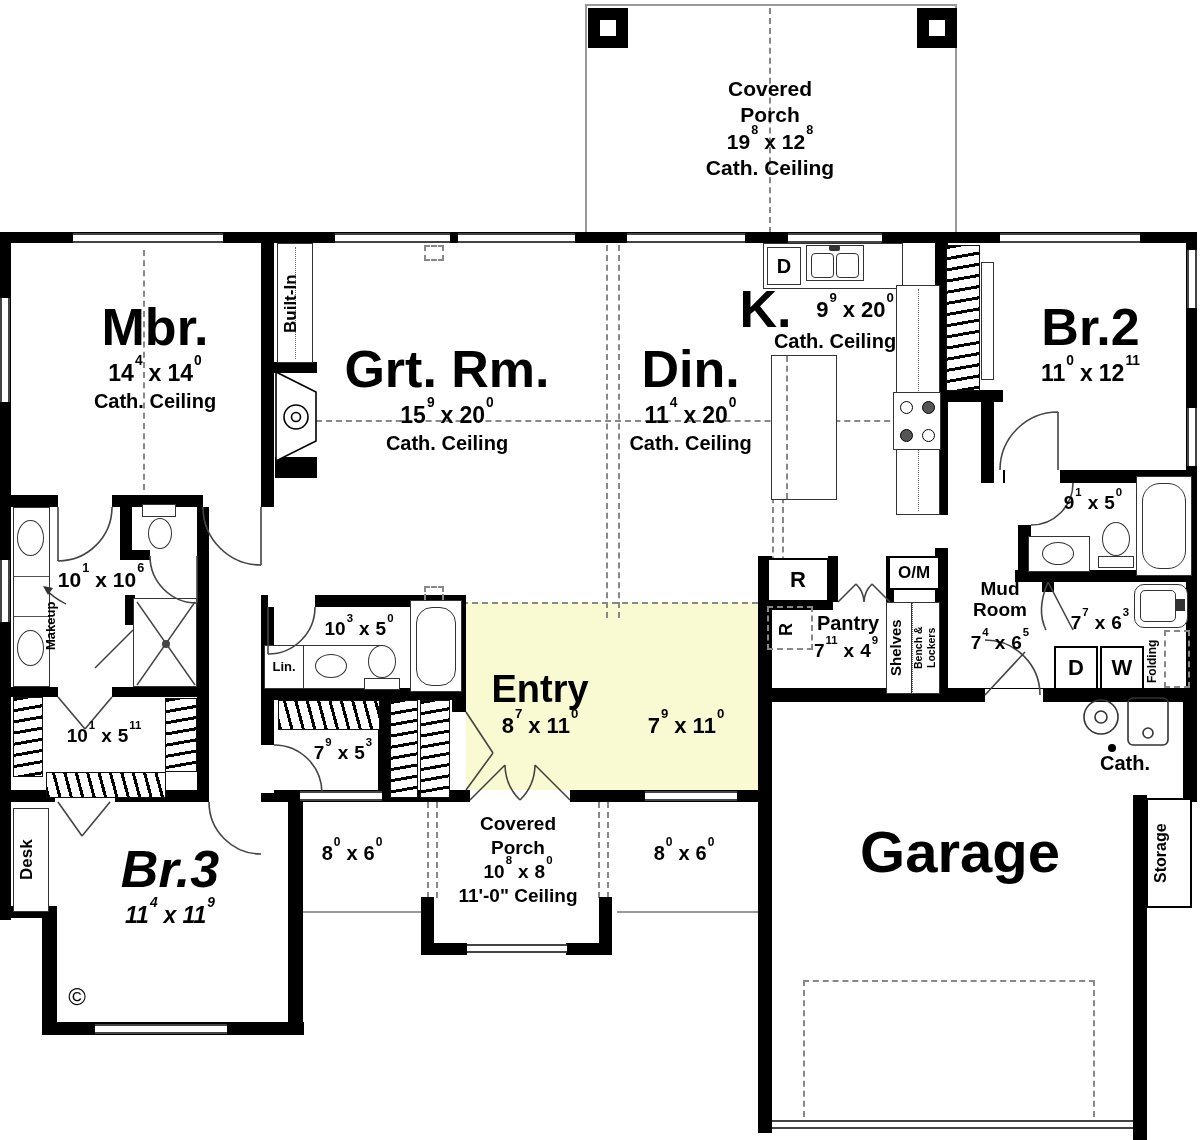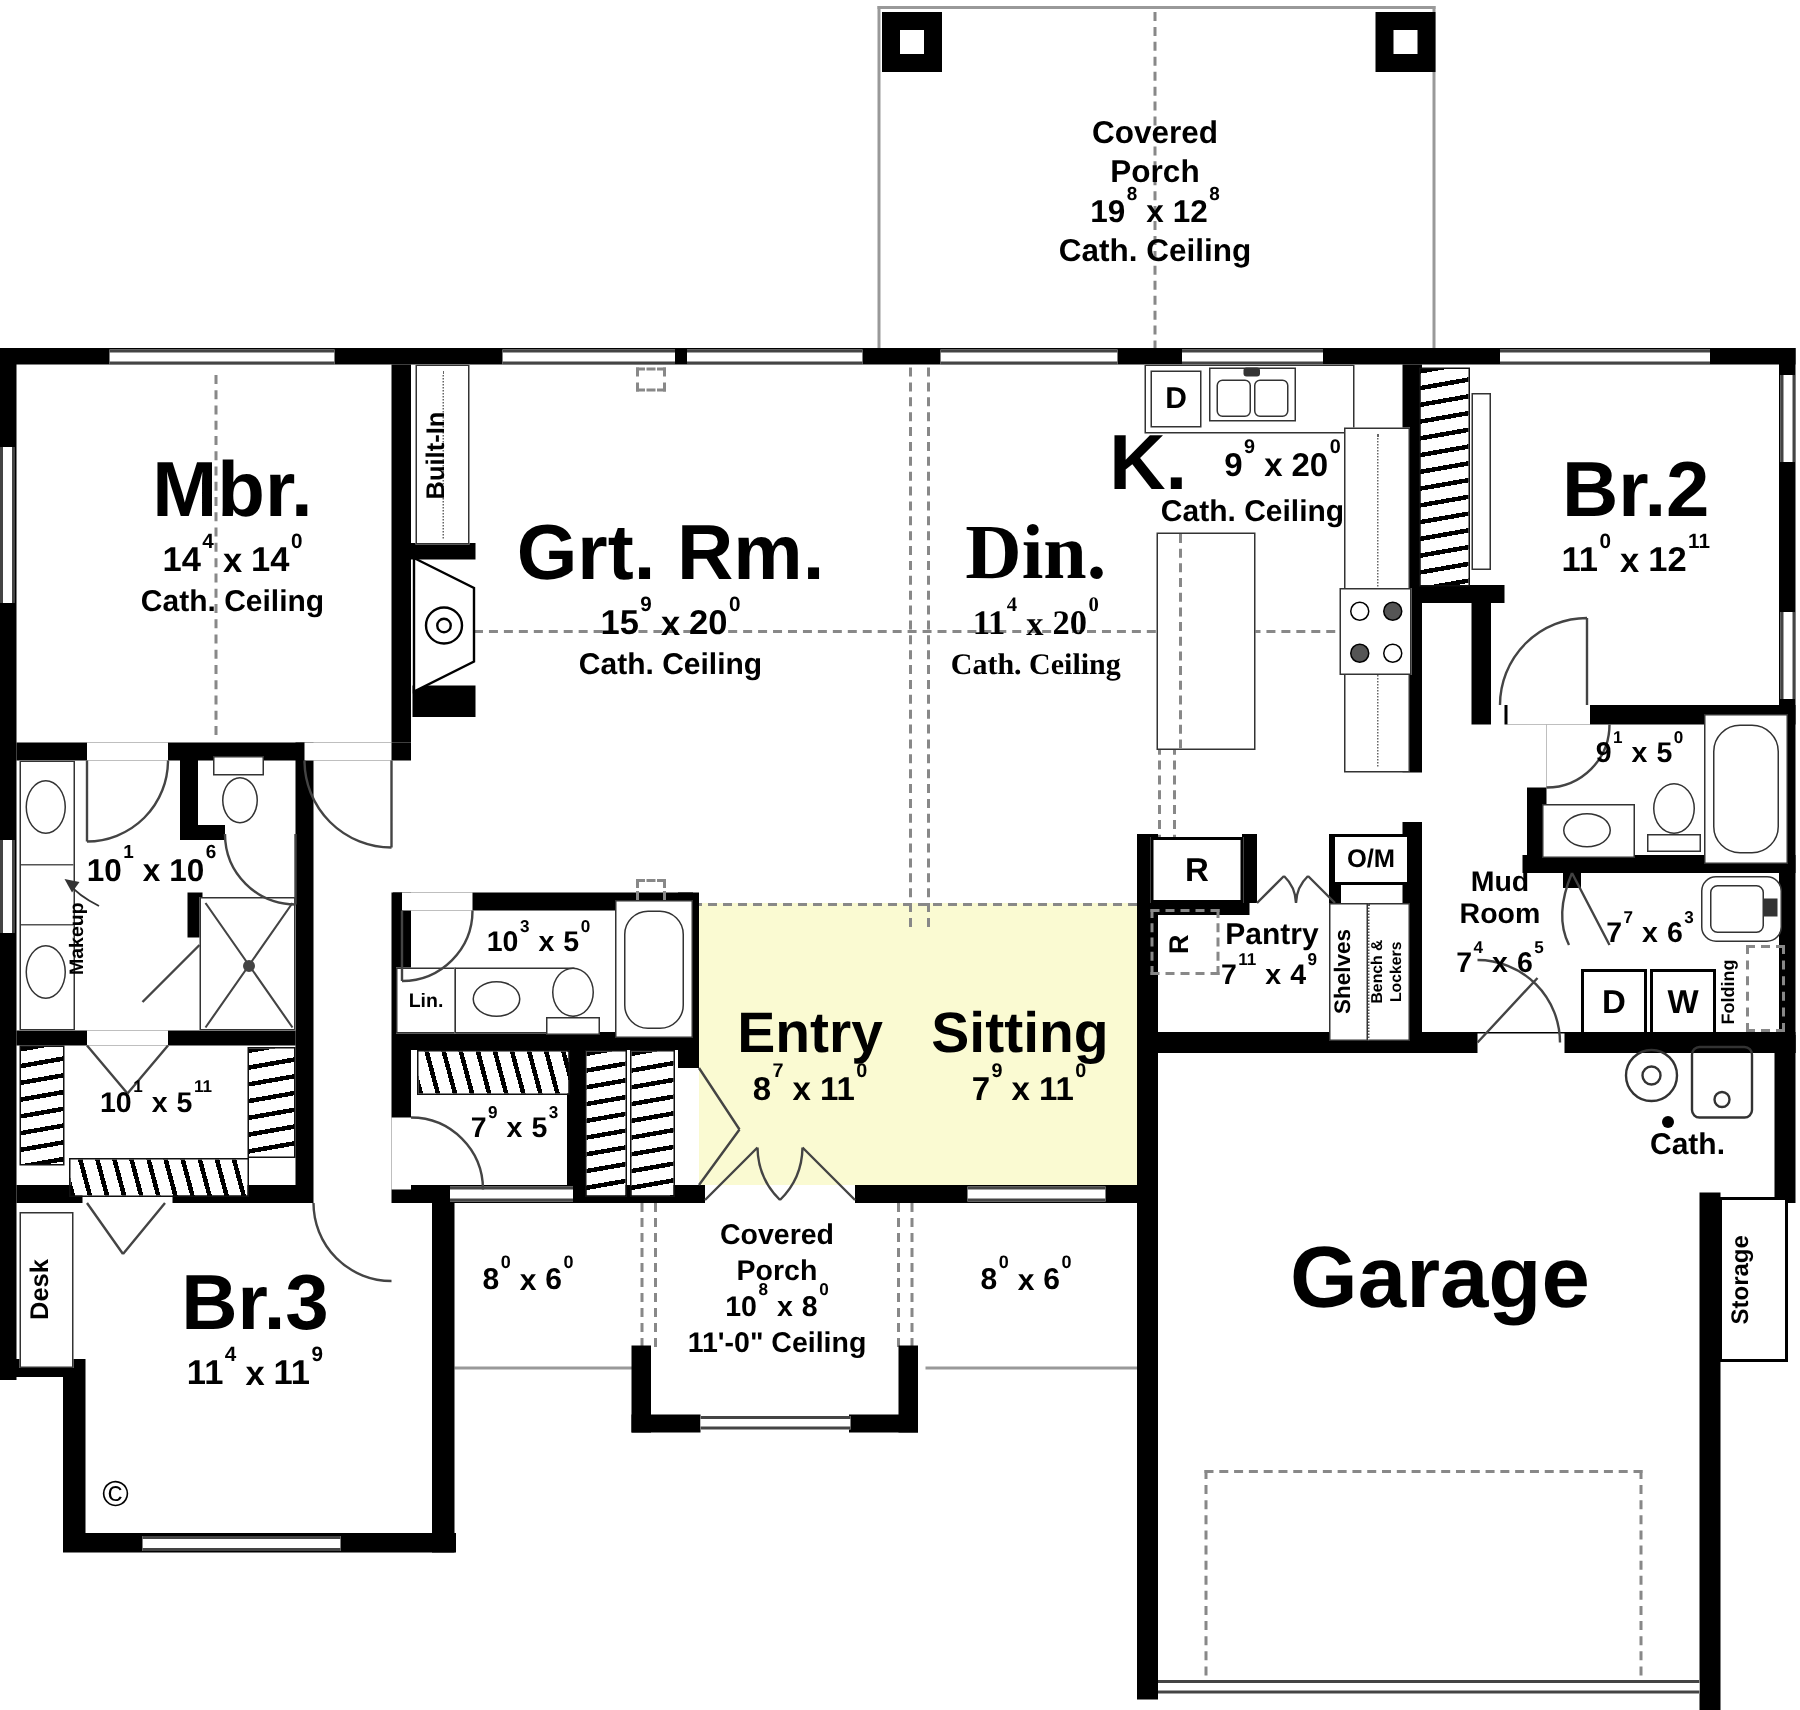--- a/index.html
+++ b/index.html
@@ -281,21 +281,21 @@
     <div class="dim" style="font-size:23px;margin-top:4px;"><span>14</span><sup>4</sup><span class="x">x</span><span>14</span><sup>0</sup></div>
     <div style="font-size:20px;margin-top:3px;">Cath. Ceiling</div>
   </div>
 
   <div class="lbl" style="left:318px;top:340px;width:258px;">
     <div style="font-size:52px;">Grt. Rm.</div>
     <div class="dim" style="font-size:23px;margin-top:4px;"><span>15</span><sup>9</sup><span class="x">x</span><span>20</span><sup>0</sup></div>
     <div style="font-size:20px;margin-top:3px;">Cath. Ceiling</div>
   </div>
 
-  <div class="lbl" style="left:598px;top:340px;width:185px;font-family:Liberation Serif, serif;">
+  <div class="lbl" style="left:598px;top:340px;width:185px;">
     <div style="font-size:52px;">Din.</div>
     <div class="dim" style="font-size:23px;margin-top:4px;"><span>11</span><sup>4</sup><span class="x">x</span><span>20</span><sup>0</sup></div>
     <div style="font-size:20px;margin-top:3px;">Cath. Ceiling</div>
   </div>
 
   <div class="lbl" style="left:728px;top:280px;width:75px;font-size:52px;">K.</div>
   <div class="lbl dim" style="left:800px;top:298px;width:110px;font-size:22px;"><span>9</span><sup>9</sup><span class="x">x</span><span>20</span><sup>0</sup></div>
   <div class="lbl" style="left:765px;top:330px;width:140px;font-size:20px;">Cath. Ceiling</div>
 
   <div class="lbl" style="left:1008px;top:298px;width:165px;">
@@ -311,29 +311,28 @@
   </div>
   <div class="lbl dim" style="left:947px;top:632px;width:106px;font-size:19px;"><span>7</span><sup>4</sup><span class="x">x</span><span>6</span><sup>5</sup></div>
 
   <div class="lbl dim" style="left:1050px;top:612px;width:100px;font-size:19px;"><span>7</span><sup>7</sup><span class="x">x</span><span>6</span><sup>3</sup></div>
 
   <div class="lbl" style="left:806px;top:612px;width:84px;font-size:20px;">Pantry</div>
   <div class="lbl dim" style="left:798px;top:640px;width:96px;font-size:19px;"><span>7</span><sup>11</sup><span class="x">x</span><span>4</span><sup>9</sup></div>
 
   <div class="lbl" style="left:484px;top:668px;width:112px;font-size:38px;">Entry</div>
   <div class="lbl dim" style="left:484px;top:714px;width:112px;font-size:22px;"><span>8</span><sup>7</sup><span class="x">x</span><span>11</span><sup>0</sup></div>
-  <div class="lbl" style="left:610px;top:668px;width:140px;font-size:38px;">Sitting</div>
   <div class="lbl dim" style="left:630px;top:714px;width:112px;font-size:22px;"><span>7</span><sup>9</sup><span class="x">x</span><span>11</span><sup>0</sup></div>
 
   <div class="lbl dim" style="left:55px;top:568px;width:92px;font-size:21px;"><span>10</span><sup>1</sup><span class="x">x</span><span>10</span><sup>6</sup></div>
   <div class="lbl dim" style="left:308px;top:618px;width:102px;font-size:19px;"><span>10</span><sup>3</sup><span class="x">x</span><span>5</span><sup>0</sup></div>
   <div class="lbl dim" style="left:50px;top:725px;width:108px;font-size:19px;"><span>10</span><sup>1</sup><span class="x">x</span><span>5</span><sup>11</sup></div>
   <div class="lbl dim" style="left:300px;top:742px;width:86px;font-size:19px;"><span>7</span><sup>9</sup><span class="x">x</span><span>5</span><sup>3</sup></div>
 
-  <div class="lbl" style="left:95px;top:840px;width:150px;">
+  <div class="lbl" style="left:95px;top:840px;width:150px;font-style:italic;">
     <div style="font-size:52px;">Br.3</div>
     <div class="dim" style="font-size:23px;margin-top:4px;"><span>11</span><sup>4</sup><span class="x">x</span><span>11</span><sup>9</sup></div>
   </div>
 
   <div class="lbl" style="left:840px;top:820px;width:240px;">
     <div style="font-size:58px;">Garage</div>
   </div>
 
   <div class="lbl" style="left:438px;top:812px;width:160px;font-size:19px;line-height:1.25;">
     <div>Covered</div>

